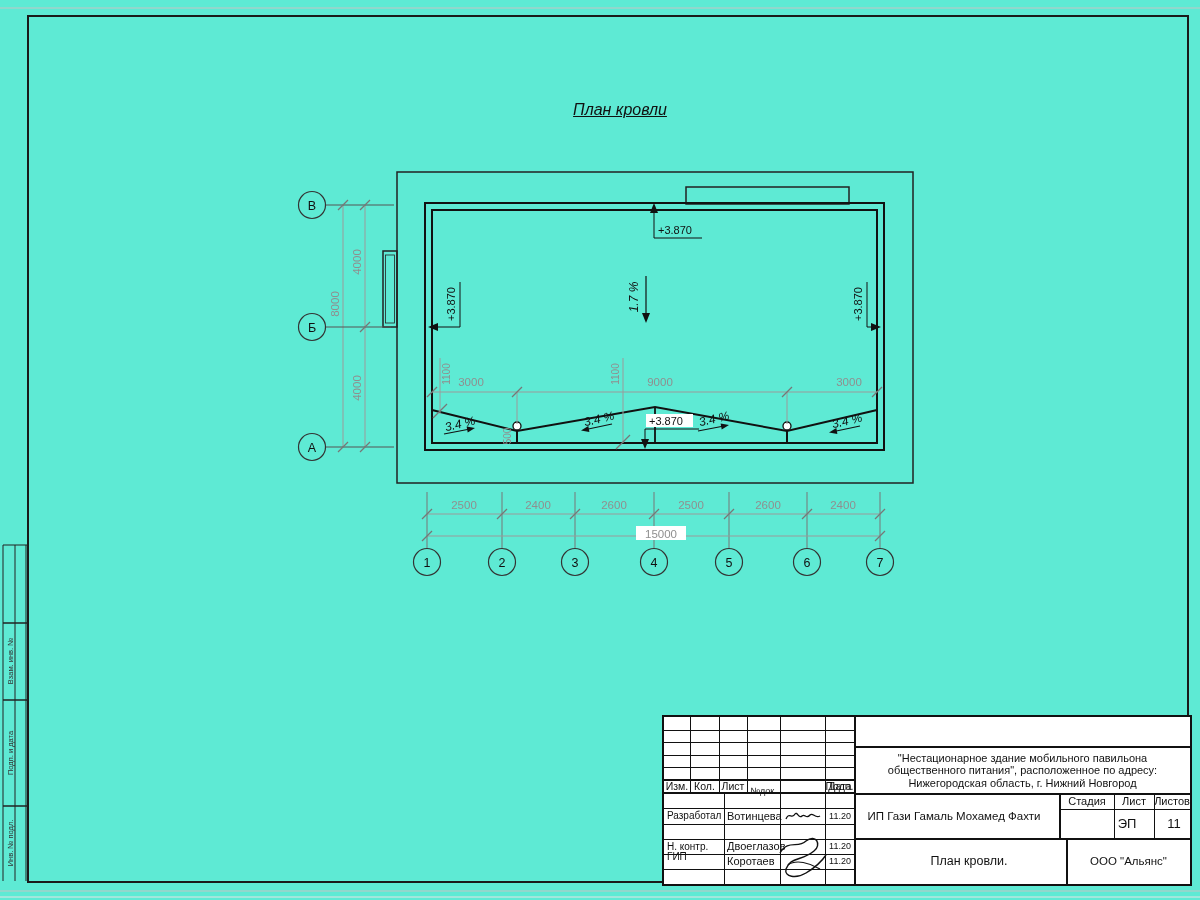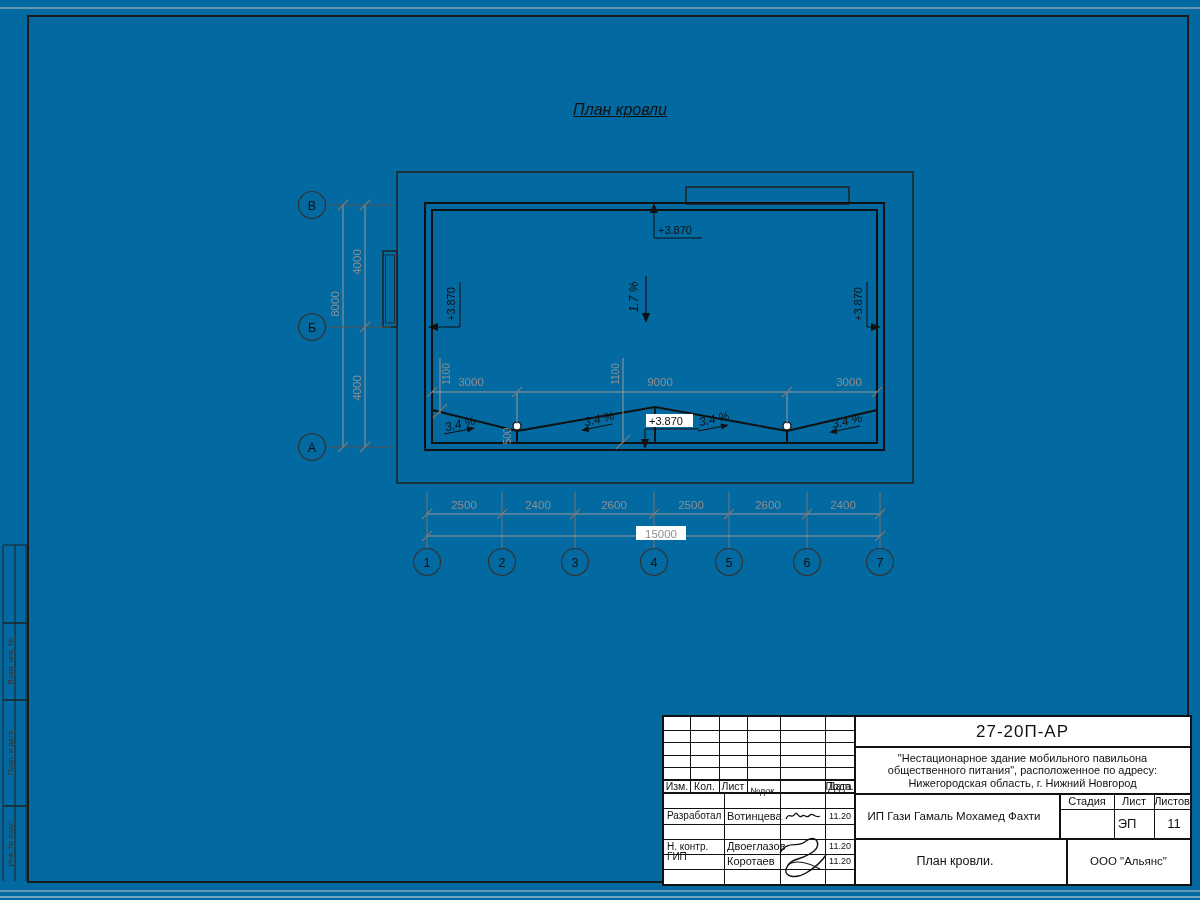--- a/index.html
+++ b/index.html
@@ -1,16 +1,16 @@
 <!DOCTYPE html>
 <html><head>
 <meta charset="utf-8">
 <style>
   html,body{margin:0;padding:0;background:#fff;}
-  .page{position:relative;width:1200px;height:900px;background:#0369a1;overflow:hidden;
+  .page{position:relative;width:1200px;height:900px;background:#5eead4;overflow:hidden;
         font-family:"Liberation Sans",sans-serif;color:#111;}
   svg{position:absolute;left:0;top:0;}
   svg text{font-family:"Liberation Sans",sans-serif;}
   .dim{font-size:11.5px;fill:#8f8f8f;}
   .dimS{font-size:10px;fill:#8f8f8f;}
   .axisT{font-size:12.5px;fill:#111;}
   .ann{font-size:11px;fill:#111;}
   .slope{font-size:12px;font-style:italic;fill:#111;}
   .sideT{font-size:7.5px;fill:#333;}
   .heading{position:absolute;left:520px;top:101px;width:200px;text-align:center;
@@ -290,30 +290,29 @@
     <div class="cell f9" style="left:161px;top:137px;width:30px;height:15px;">11.20</div>
 
     <svg class="sig" style="left:120px;top:92px;" width="38" height="14" viewBox="0 0 38 14">
       <path d="M2,10 C5,2 8,11 11,5 C13,2 15,10 18,7 C21,4 22,11 26,6 C29,3 31,10 36,7" fill="none" stroke="#111" stroke-width="1.3"></path>
     </svg>
     <svg class="sig" style="left:112px;top:118px;" width="54" height="46" viewBox="0 0 54 46">
       <path d="M4,18 C12,4 22,14 30,6 C40,-2 46,10 38,16 C26,26 14,22 10,34 C8,42 20,44 30,38 C40,32 46,26 50,20" fill="none" stroke="#111" stroke-width="1.4"></path>
       <path d="M12,30 C20,24 34,28 44,34" fill="none" stroke="#111" stroke-width="1.2"></path>
     </svg>
 
-    <div class="cell f17" style="left:191px;top:0;width:335px;height:29px;">27-20П-АР</div>
     <div class="cell" style="left:193px;top:31px;width:331px;height:45px;flex-direction:column;">
       <div class="f11">"Нестационарное здание мобильного павильона</div>
       <div class="f11">общественного питания", расположенное по адресу:</div>
       <div class="f11">Нижегородская область, г. Нижний Новгород</div>
     </div>
     <div class="cell f115" style="left:191px;top:77px;width:198px;height:45px;">ИП Гази Гамаль Мохамед Фахти</div>
     <div class="cell f11" style="left:396px;top:77px;width:54px;height:15px;">Стадия</div>
     <div class="cell f11" style="left:450px;top:77px;width:40px;height:15px;">Лист</div>
     <div class="cell f11" style="left:490px;top:77px;width:36px;height:15px;">Листов</div>
     <div class="cell f12" style="left:396px;top:92px;width:54px;height:30px;">ЭП</div>
     <div class="cell f12" style="left:450px;top:92px;width:40px;height:30px;">11</div>
     <div class="cell f12" style="left:490px;top:92px;width:36px;height:30px;"></div>
-    <div class="cell f125" style="left:185px;top:122px;width:212px;height:45px;border-radius:22px;">План кровли.</div>
+    <div class="cell f125" style="left:199px;top:122px;width:212px;height:45px;border-radius:22px;">План кровли.</div>
     <div class="cell f115" style="left:403px;top:122px;width:123px;height:45px;">ООО "Альянс"</div>
   </div>
 
 </div>
 
 </body></html>

